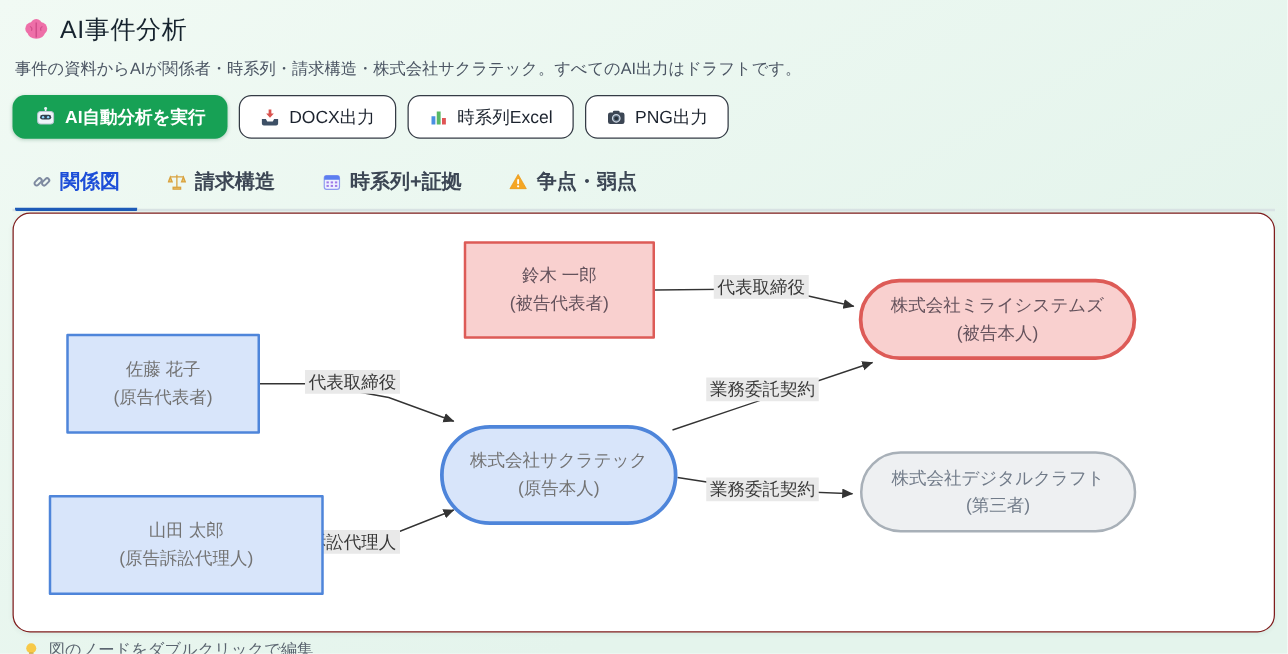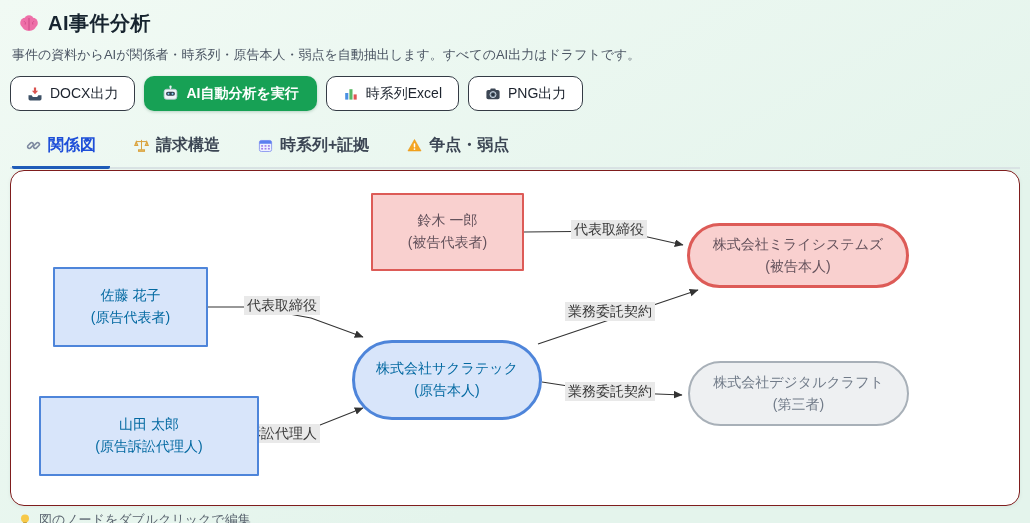--- a/index.html
+++ b/index.html
@@ -7,21 +7,21 @@
   body {
     font-family:"Liberation Sans","DejaVu Sans",sans-serif;
     background:linear-gradient(150deg, var(--bg-mint-light,#f1faf4) 0%, var(--bg-mint,#e4f4ec) 70%);
     color:#1f2937;
   }
   .page { width:1030px; height:523px; position:relative; }
 
   
   header { padding:10px 10px 0 10px; }
   .title-row { display:flex; align-items:center; gap:8px; margin-left:8px; }
-  .title-row h1 { font-size:20px; font-weight:bold; color:#17242f; letter-spacing:.5px;text-align:right; }
+  .title-row h1 { font-size:20px; font-weight:normal; color:#17242f; letter-spacing:.5px;text-align:right; }
   .subtitle { margin:9px 0 0 2px; font-size:13px; color:#4b5563; }
 
   
   .toolbar { display:flex; align-items:center; gap:9px; margin-top:12px; }
   .btn {
     display:inline-flex; align-items:center; gap:7px;
     height:35px; padding:0 16px; border-radius:10px;
     font-size:14px; cursor:pointer; background:#fff;
     border:1.5px solid #343b45; color:#1c232e; font-weight:500;
     font-family:inherit;
@@ -61,21 +61,21 @@
   }
 
   .node {
     position:absolute; display:flex; flex-direction:column;
     align-items:center; justify-content:center;
     font-size:14px; line-height:1.55; text-align:center; cursor:pointer;
   }
   .shape-rect { border-radius:1px; }
   .shape-stadium { border-radius:45px; }
   .c-red  { background:var(--node-red-fill,#f9d0cf);  border:2px solid var(--node-red-border,#dd5b57);  color:#64525c; }
-  .c-blue { background:var(--node-blue-fill,#d8e5fa); border:2px solid var(--node-blue-border,#4e85da); color:#0369a1; }
+  .c-blue { background:var(--node-blue-fill,#d8e5fa); border:2px solid var(--node-blue-border,#4e85da); color:#737373; }
   .c-gray { background:var(--node-gray-fill,#eef0f2); border:2px solid var(--node-gray-border,#a8b0b8); color:#717b89; }
   .shape-stadium.c-red  { border-width:3px; }
   .shape-stadium.c-blue { border-width:3px; }
 
   
   .footer-hint {
     position:absolute; left:18px; top:511px;
     display:flex; align-items:center; gap:7px;
     font-size:13px; color:#5b6570;
   }
@@ -96,45 +96,45 @@
               <circle cx="13.4" cy="9" r="4.6"></circle>
             <circle cx="10" cy="6.2" r="4.2"></circle>
               <ellipse cx="10" cy="12" rx="6.2" ry="4.4"></ellipse>
           </g>
           <path d="M10 4.5 v11" stroke="#d14e8b" stroke-width="1.1" fill="none"></path>
           <path d="M5.5 7.5 q2 1 1 3 M14.5 7.5 q-2 1 -1 3" stroke="#d14e8b" stroke-width="0.9" fill="none"></path>
         </svg>
       </span>
       <h1>AI事件分析</h1>
     </div>
-    <p class="subtitle">事件の資料からAIが関係者・時系列・原告本人・弱点を自動抽出します。すべてのAI出力はドラフトです。</p>
+    <p class="subtitle">事件の資料からAIが関係者・時系列・請求構造・株式会社サクラテック。すべてのAI出力はドラフトです。</p>
 
     <div class="toolbar">
-      <button class="btn">
-        <span class="icon">
-          <svg width="16" height="16" viewBox="0 0 16 16">
-            <path d="M6.9,1.5 h2.2 v3.2 h2 L8,8.2 4.9,4.7 h2 z" fill="#d9534f"></path>
-            <path d="M1.5,9.2 h3.2 l1.1,1.9 h4.4 l1.1,-1.9 h3.2 v3.6 a1.6,1.6 0 0 1 -1.6,1.6 h-9.8 a1.6,1.6 0 0 1 -1.6,-1.6 z" fill="#3d5066"></path>
-          </svg>
-        </span>
-        <span>DOCX出力</span>
-      </button>
-
       <button class="btn btn-primary">
         <span class="icon">
           <svg width="17" height="17" viewBox="0 0 16 16">
             <line x1="8" y1="1.6" x2="8" y2="4" stroke="#eaf1f7" stroke-width="1.2"></line>
             <circle cx="8" cy="1.6" r="1.1" fill="#eaf1f7"></circle>
             <rect x="2" y="4" width="12" height="9.4" rx="2.4" fill="#eef4f9" stroke="#b9c6d2" stroke-width="0.8"></rect>
             <rect x="3.8" y="6.4" width="8.4" height="3.6" rx="1.8" fill="#31404e"></rect>
             <circle cx="6.1" cy="8.2" r="0.9" fill="#8fd8ff"></circle>
               <circle cx="9.9" cy="8.2" r="0.9" fill="#8fd8ff"></circle>
           </svg>
         </span>
         <span>AI自動分析を実行</span>
+      </button>
+
+      <button class="btn">
+        <span class="icon">
+          <svg width="16" height="16" viewBox="0 0 16 16">
+            <path d="M6.9,1.5 h2.2 v3.2 h2 L8,8.2 4.9,4.7 h2 z" fill="#d9534f"></path>
+            <path d="M1.5,9.2 h3.2 l1.1,1.9 h4.4 l1.1,-1.9 h3.2 v3.6 a1.6,1.6 0 0 1 -1.6,1.6 h-9.8 a1.6,1.6 0 0 1 -1.6,-1.6 z" fill="#3d5066"></path>
+          </svg>
+        </span>
+        <span>DOCX出力</span>
       </button>
 
       <button class="btn">
         <span class="icon">
           <svg width="16" height="16" viewBox="0 0 16 16">
             <rect x="2.2" y="7" width="3.1" height="6.6" fill="#4a90e2"></rect>
             <rect x="6.4" y="3.2" width="3.1" height="10.4" fill="#57b865"></rect>
             <rect x="10.6" y="8.4" width="3.1" height="5.2" fill="#e05555"></rect>
           </svg>
         </span>

